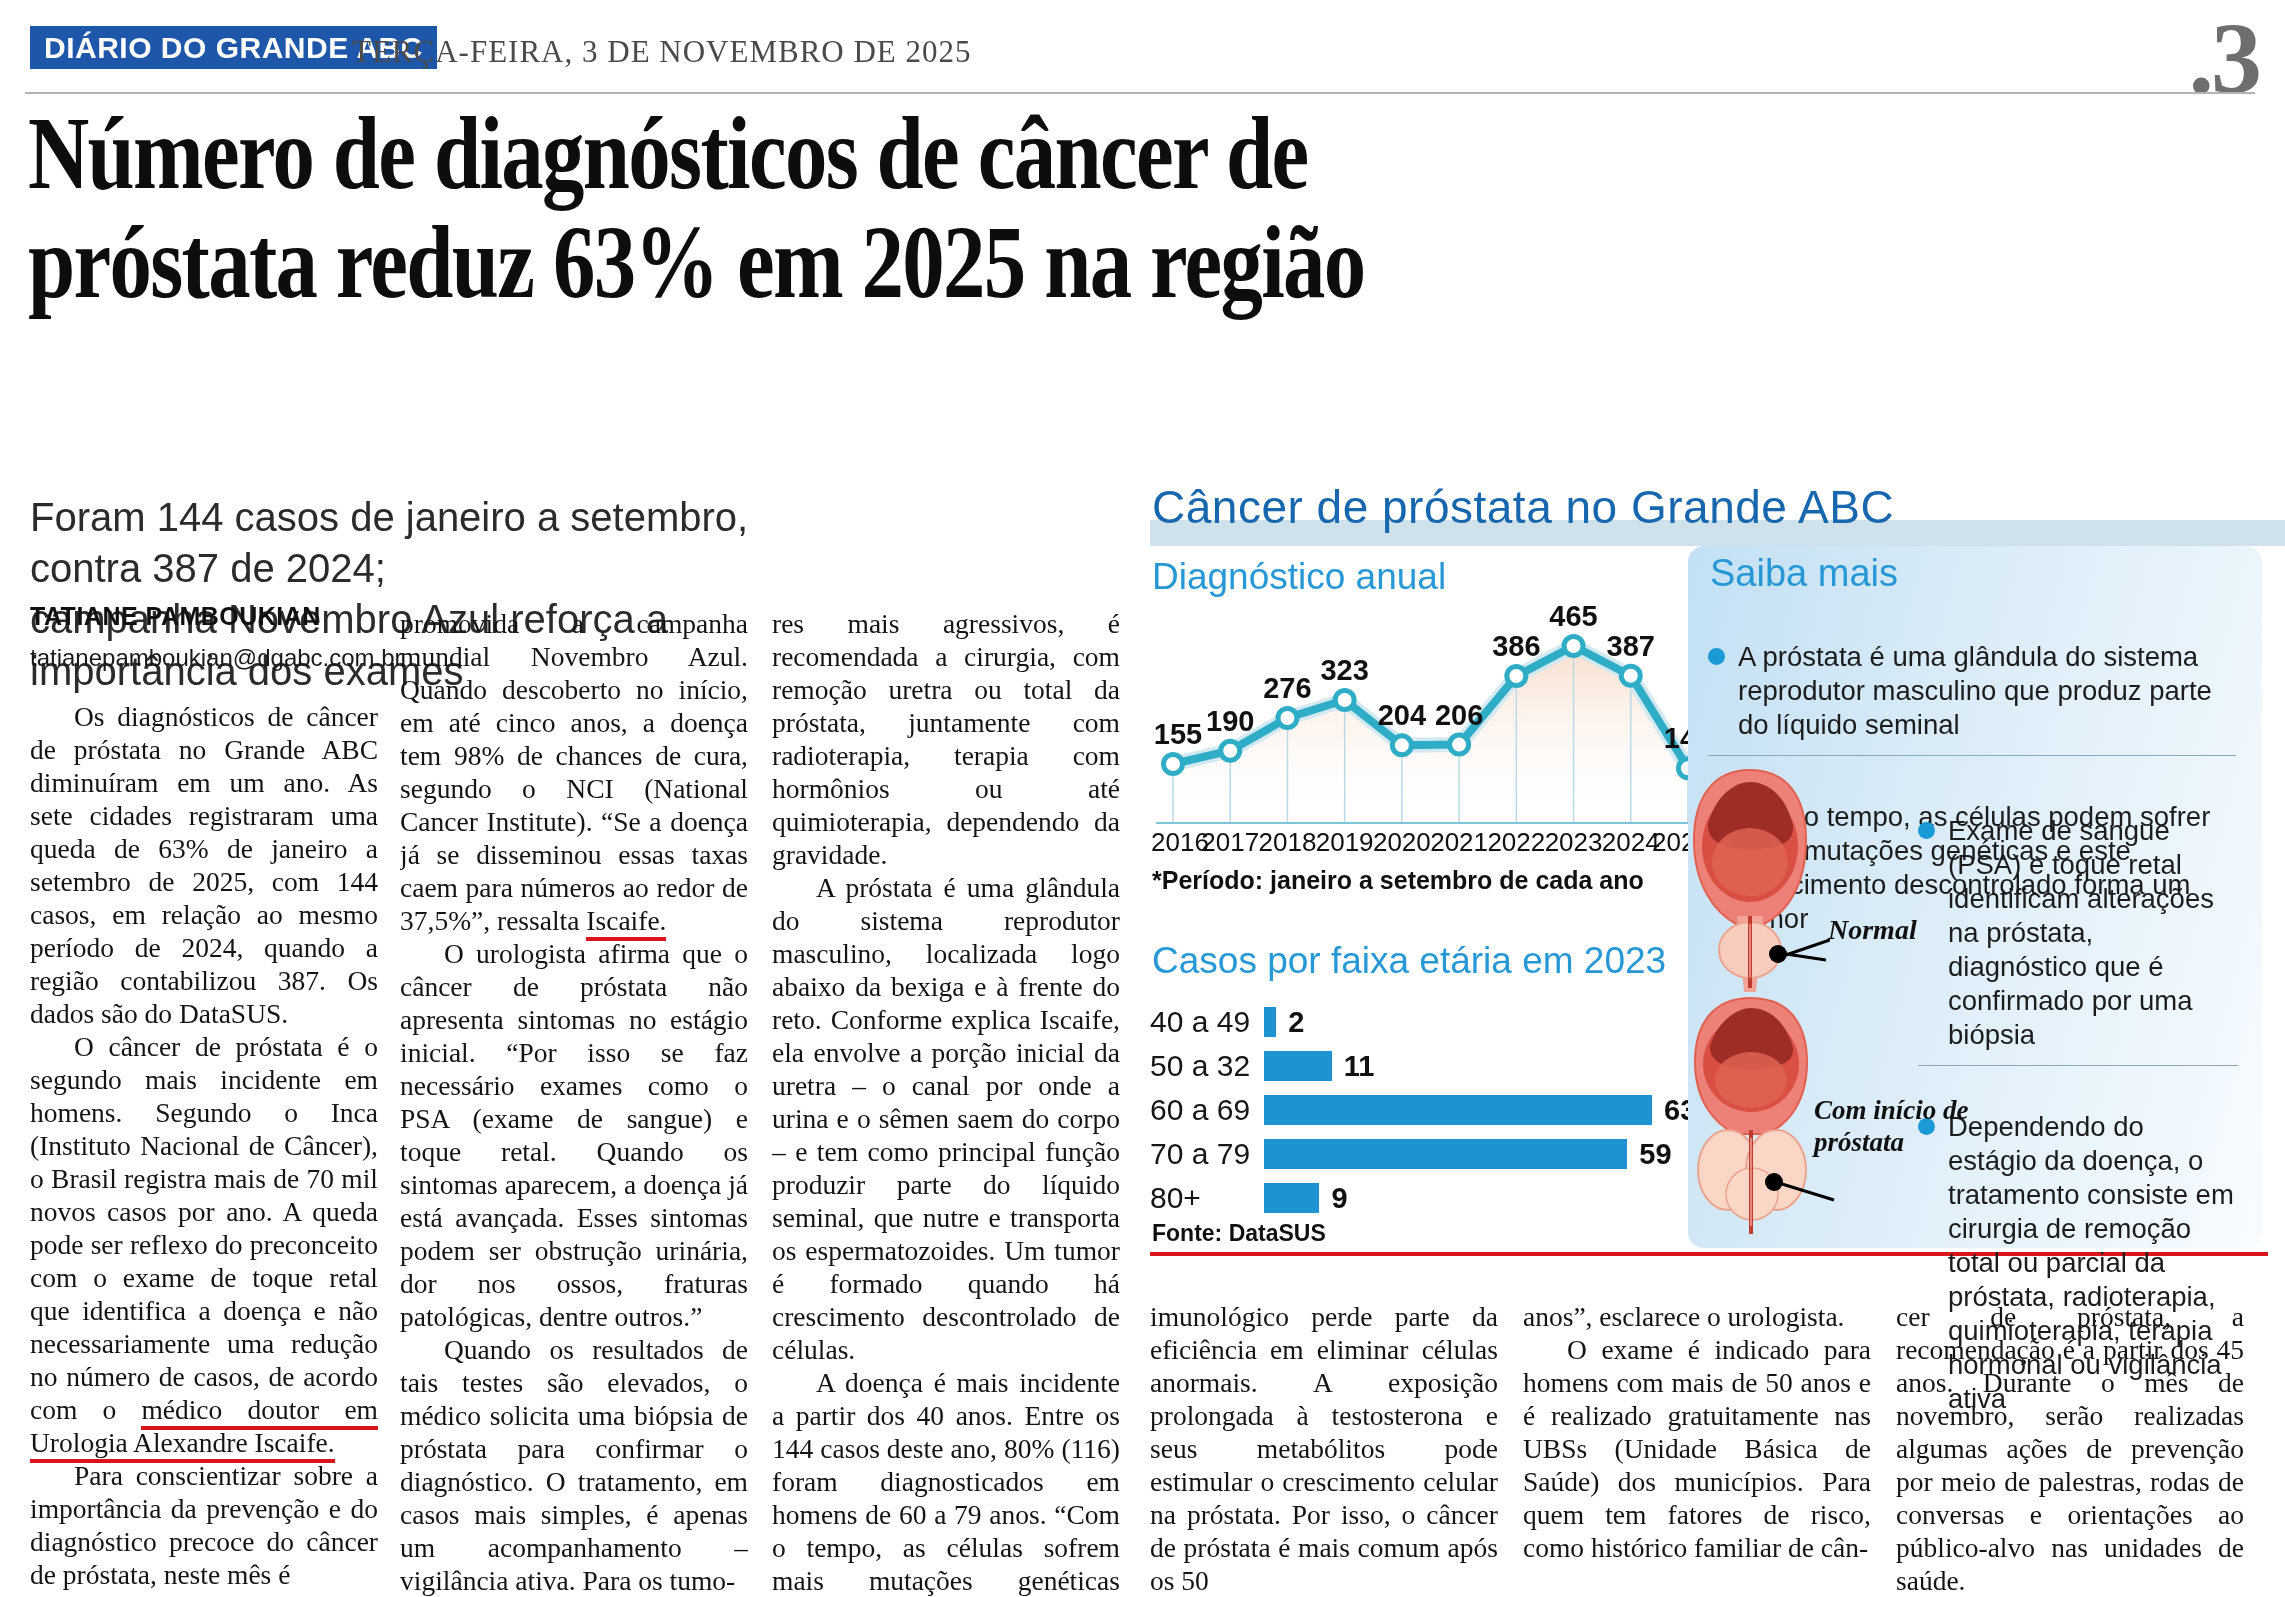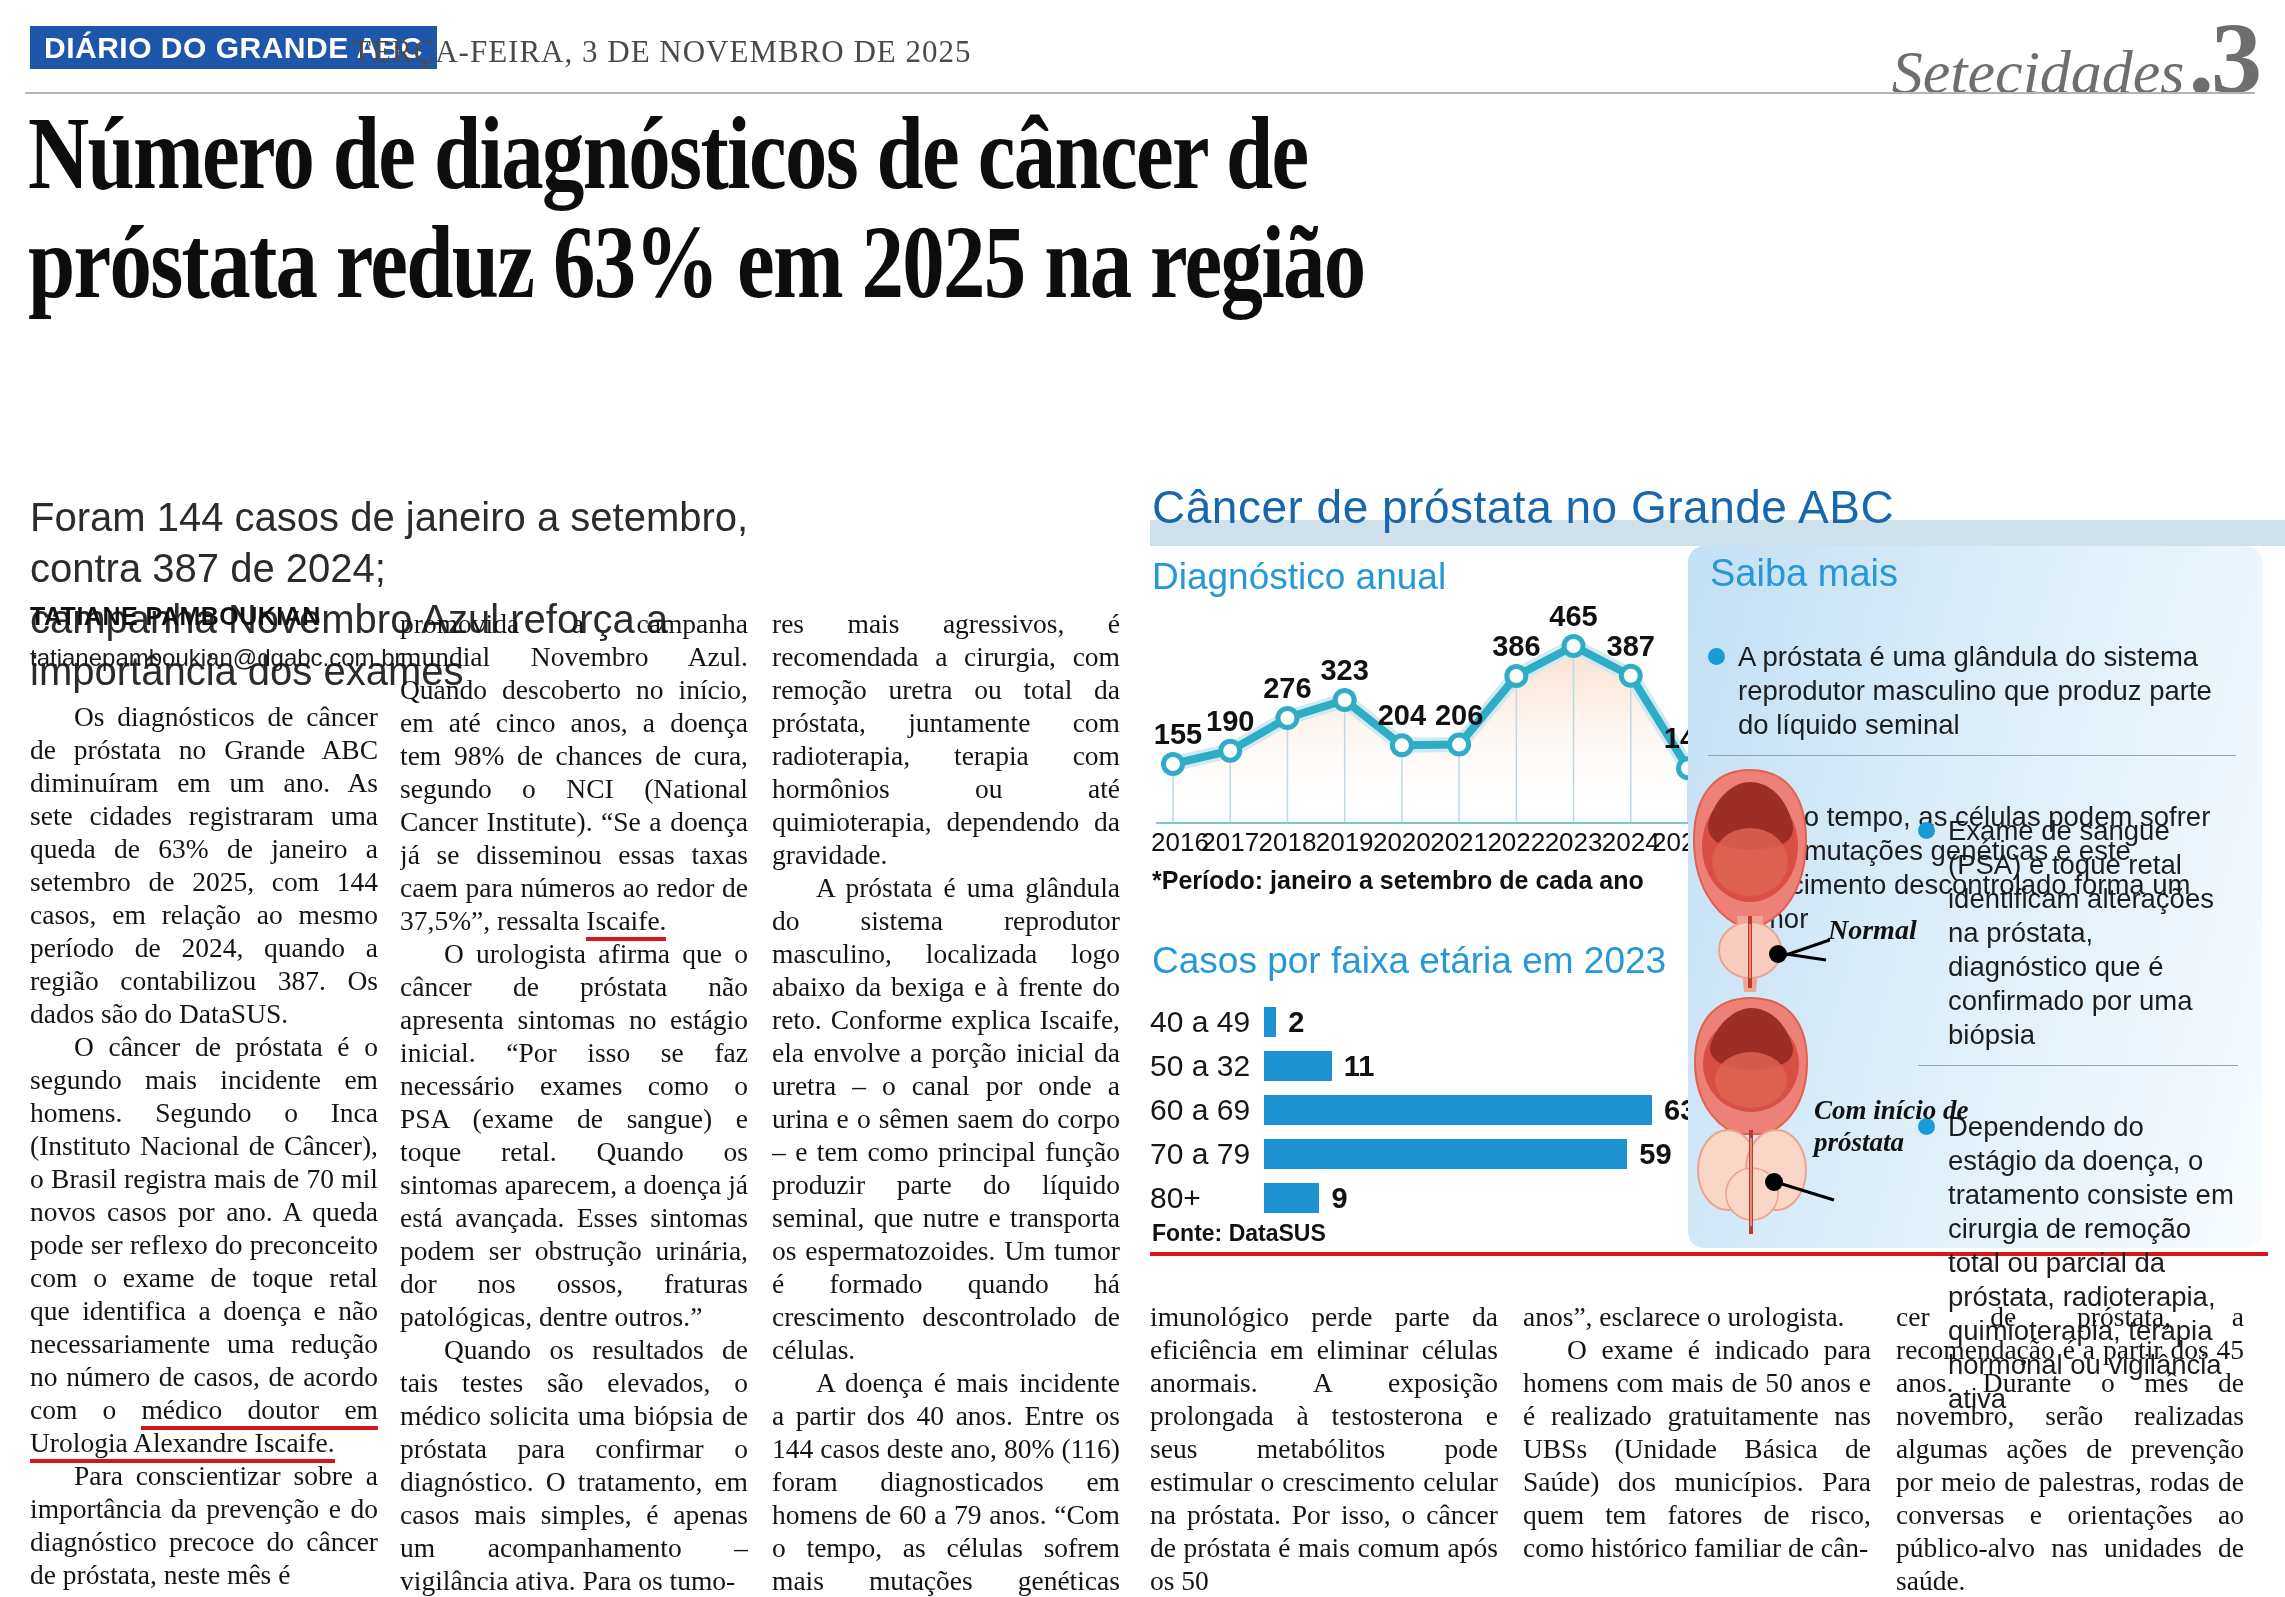--- a/index.html
+++ b/index.html
@@ -73,21 +73,20 @@
   .illus-label{font:italic bold 28px/32px "Liberation Serif",serif;color:#101010;}
   .lab-normal{left:140px;top:356px;margin-top:12px;}
   .lab-cancer{left:126px;top:548px;width:170px;font-size:27px;}
 </style>
 </head>
 <body>
 
 <div class="abs badge">DIÁRIO DO GRANDE ABC</div>
 <div class="abs date">TERÇA-FEIRA, 3 DE NOVEMBRO DE 2025</div>
 <div class="abs section-group">
-  <span class="section-name">Setecidades</span>
   <span class="page-num">.3</span>
 </div>
 <div class="abs rule-top"></div>
 
 <div class="abs headline">
   <div>Número de diagnósticos de câncer de</div>
   <div>próstata reduz 63% em 2025 na região</div>
 </div>
 
 <div class="abs subhead">

